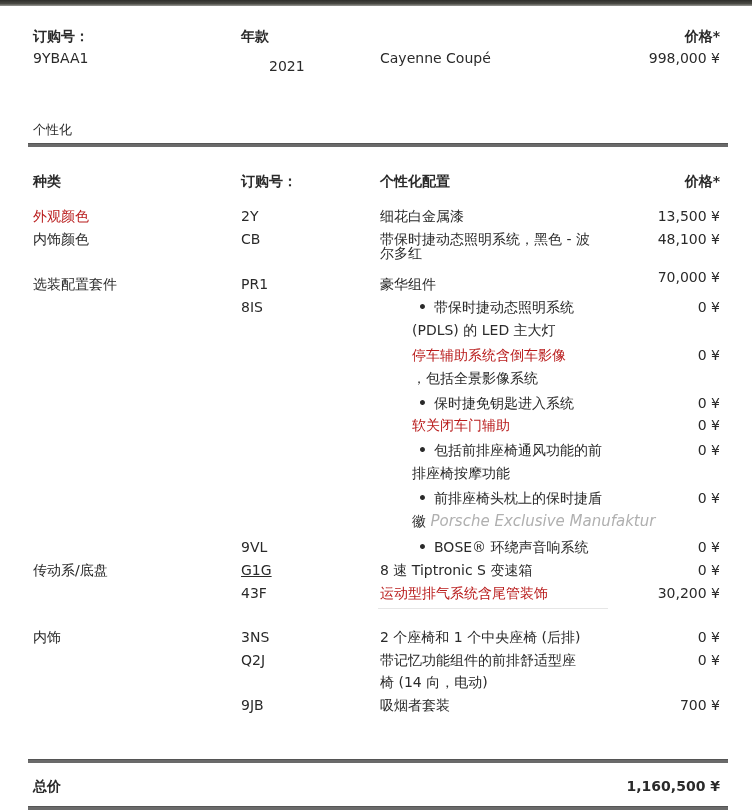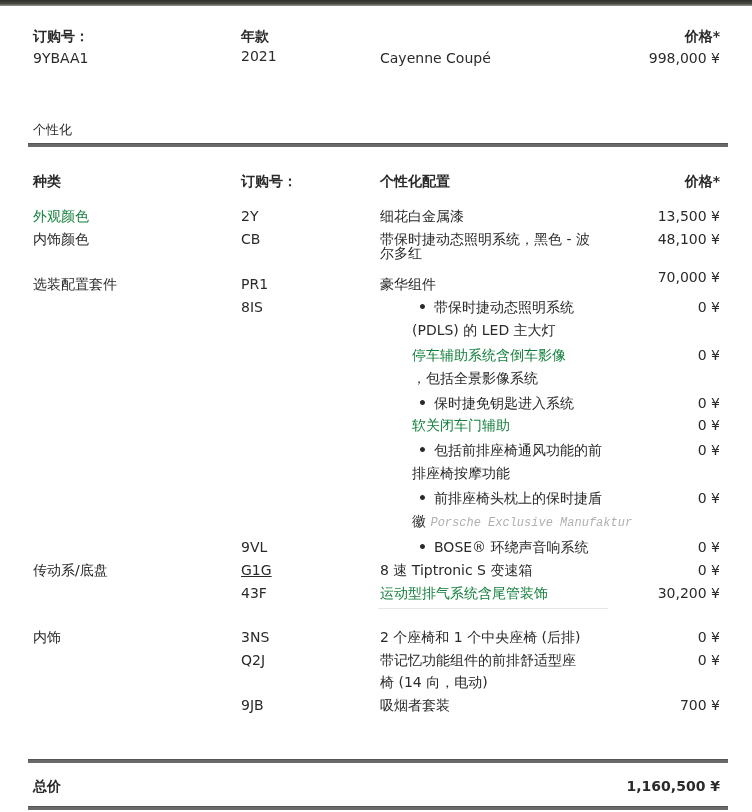--- a/index.html
+++ b/index.html
@@ -47,36 +47,36 @@
     .col-code { left: 213px; }
     .col-desc { left: 352px; }
     .col-price { right: 8px; text-align: right; }
     .bullet-item { left: 368px; margin-left: 22px; }
     .bullet-dot {
       display: inline-block;
       width: 16px;
       font-weight: bold;
     }
     .wrap-line { left: 384px; }
-    .blur { color: #15803d; filter: blur(0.5px); }
-    .faint { color: #b0b0b0; font-style: italic; font-size: 12px; font-family: Liberation Mono, monospace; }
+    .blur { color: #b91c1c; filter: blur(0.5px); }
+    .faint { color: #b0b0b0; font-style: italic; font-size: 15px; }
     .row-text { font-size: 14px; line-height: 18px; }
   </style>
 </head>
 <body>
 
 <div class="top-bar"></div>
 
 <div class="page">
 
   <div class="abs bold col-cat" style="top:28px;">订购号：</div>
   <div class="abs col-cat" style="top:50px;">9YBAA1</div>
 
   <div class="abs bold col-code" style="top:28px;">年款</div>
-  <div class="abs col-code" style="top:48px;">2021</div>
+  <div class="abs col-code" style="top:58px;margin-left:28px;">2021</div>
 
   <div class="abs col-desc" style="top:50px;">Cayenne Coupé</div>
 
   <div class="abs bold col-price" style="top:28px;">价格*</div>
   <div class="abs col-price" style="top:50px;">998,000 ¥</div>
 
   <div class="abs small col-cat" style="top:121px;">个性化</div>
 
   <div class="rule-heavy" style="top:143px;"></div>
 

